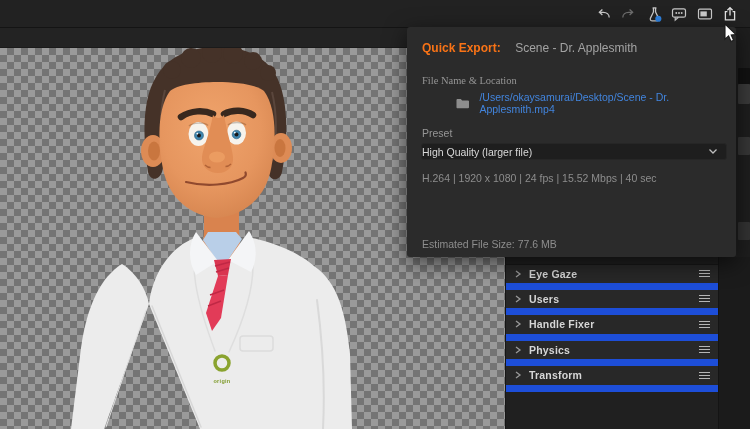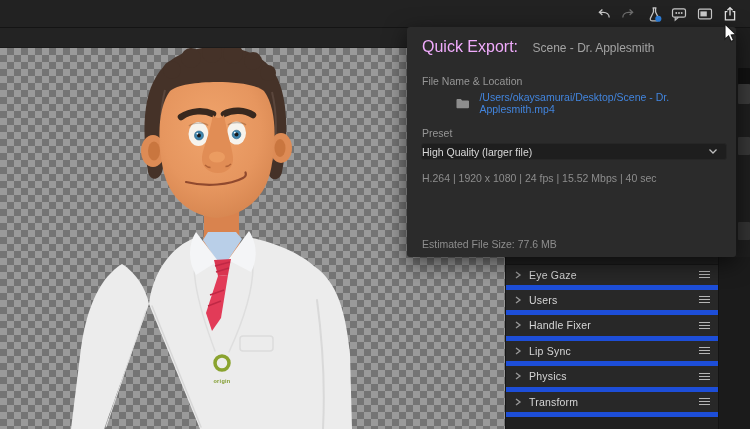--- a/index.html
+++ b/index.html
@@ -16,40 +16,40 @@
   .viewport { position:absolute; left:0; top:28px; width:506px; height:401px;
               background:#232323; z-index:1; }
   .viewport-header { position:absolute; left:0; top:0; width:100%; height:20px;
                      background:#232323; border-bottom:1px solid #1a1a1a; }
   .stage-svg { position:absolute; left:0; top:20px; }
 
   
   .props-panel { position:absolute; left:505px; top:28px; width:245px; height:401px;
                  background:#202020; border-left:1px solid #151515; z-index:2; }
   .rows { position:absolute; left:0; top:236px; width:213px; }
-  .prop-row { height:25.5px; background:#282828; border-bottom:5px solid #1d4ed8;
-              display:flex; align-items:center; cursor:pointer; }
+  .prop-row { height:25.5px; background:#282828; border-bottom:7px solid #1d4ed8;
+              display:flex; align-items:center; cursor:pointer;font-weight:bold; }
   .prop-row:first-child { border-top:1px solid #181818; }
   .row-chevron { margin-left:8px; width:8px; height:8px; flex:0 0 auto; }
   .row-label { margin-left:7px; font-size:10.5px; color:#d6d6d6; letter-spacing:.2px; }
   .row-burger { margin-left:auto; margin-right:9px; width:11px; height:7px;
       background:linear-gradient(#b5b5b5 0 1px, transparent 1px 3px,
                  #b5b5b5 3px 4px, transparent 4px 6px, #b5b5b5 6px 7px); }
   .right-gutter-low { position:absolute; left:212px; top:229px; width:33px; height:172px;
                       background:#1b1b1b; border-left:1px solid #141414; }
   .right-gutter-top { position:absolute; left:231px; top:0; width:14px; height:229px;
                       background:#1e1e1e; }
   .scroll-thumb { position:absolute; left:1px; width:12px; background:#3a3a3a; border-radius:1px; }
 
   
   .qe-panel { position:absolute; left:407px; top:27px; width:329px; height:230px;
               background:#2b2b2b; border-radius:3px; z-index:10;
               box-shadow:0 6px 22px rgba(0,0,0,.6); }
   .qe-title-row { position:absolute; left:15px; top:11px; white-space:nowrap; }
-  .qe-title { font-size:16px; font-weight:normal; color:#f0abfc; }
+  .qe-title { font-size:12px; font-weight:bold; color:#f97316; }
   .qe-scene { font-size:12px; color:#a3a3a3; margin-left:10px; }
   .qe-label { position:absolute; left:15px; font-size:10.5px; color:#969696; }
   .qe-file-row { position:absolute; left:17px; top:64px; display:flex; align-items:center;padding-left:32px; }
   .qe-path { font-size:10.5px; color:#4285de; margin-left:10px; cursor:pointer; }
   .qe-select { position:absolute; left:14px; top:116px; width:306px; height:17px;
                background:#1e1e1e; border:1px solid #262626; border-radius:3px;
                display:flex; align-items:center; cursor:pointer; }
   .qe-select-value { font-size:10.5px; color:#d8d8d8; }
   .qe-select-chevron { margin-left:auto; margin-right:8px; width:10px; height:7px; }
   .qe-info { position:absolute; left:15px; font-size:10.5px; color:#8d8d8d; }
@@ -178,27 +178,20 @@
       <svg class="row-chevron" viewBox="0 0 8 8">
           <path d="M2 1 L6 4 L2 7" stroke="#9a9a9a" stroke-width="1.3" fill="none"></path>
         </svg>
       <span class="row-label">Handle Fixer</span>
       <span class="row-burger"></span>
     </div>
     <div class="prop-row">
       <svg class="row-chevron" viewBox="0 0 8 8">
           <path d="M2 1 L6 4 L2 7" stroke="#9a9a9a" stroke-width="1.3" fill="none"></path>
         </svg>
-      <span class="row-label">Lip Sync</span>
-      <span class="row-burger"></span>
-    </div>
-    <div class="prop-row">
-      <svg class="row-chevron" viewBox="0 0 8 8">
-          <path d="M2 1 L6 4 L2 7" stroke="#9a9a9a" stroke-width="1.3" fill="none"></path>
-        </svg>
       <span class="row-label">Physics</span>
       <span class="row-burger"></span>
     </div>
     <div class="prop-row">
       <svg class="row-chevron" viewBox="0 0 8 8">
           <path d="M2 1 L6 4 L2 7" stroke="#9a9a9a" stroke-width="1.3" fill="none"></path>
         </svg>
       <span class="row-label">Transform</span>
       <span class="row-burger"></span>
     </div>
@@ -254,21 +247,21 @@
     </svg>
   </span>
 </div>
 
 <div class="qe-panel">
   <div class="qe-title-row">
     <span class="qe-title">Quick Export:</span>
     <span class="qe-scene">Scene - Dr. Applesmith</span>
   </div>
 
-  <div class="qe-label" style="top:48px;">File Name &amp; Location</div>
+  <div class="qe-label" style="top:48px;font-family:Liberation Serif, serif;">File Name &amp; Location</div>
 
   <div class="qe-file-row">
     <svg width="14" height="11" viewBox="0 0 14 11">
       <path d="M.5 2 C.5 1.3 1 .8 1.7 .8 H5 L6.4 2.4 H12.6 C13.2 2.4 13.6 2.9 13.6 3.5 V9.4 C13.6 10 13.2 10.5 12.6 10.5 H1.7 C1 10.5 .5 10 .5 9.4 Z" fill="#8d8d8d"></path>
     </svg>
     <span class="qe-path">/Users/okaysamurai/Desktop/Scene - Dr. Applesmith.mp4</span>
   </div>
 
   <div class="qe-label" style="top:100px;">Preset</div>
 

